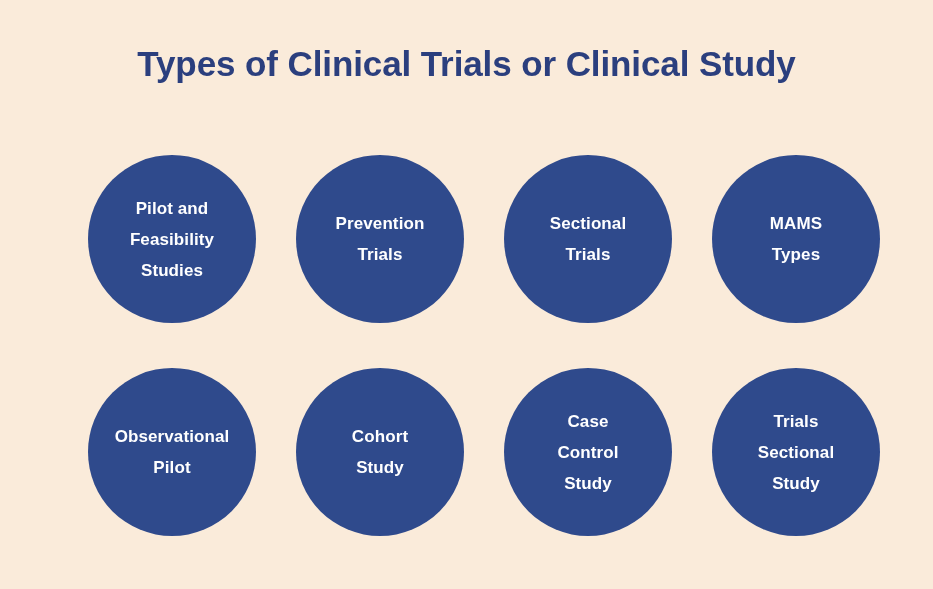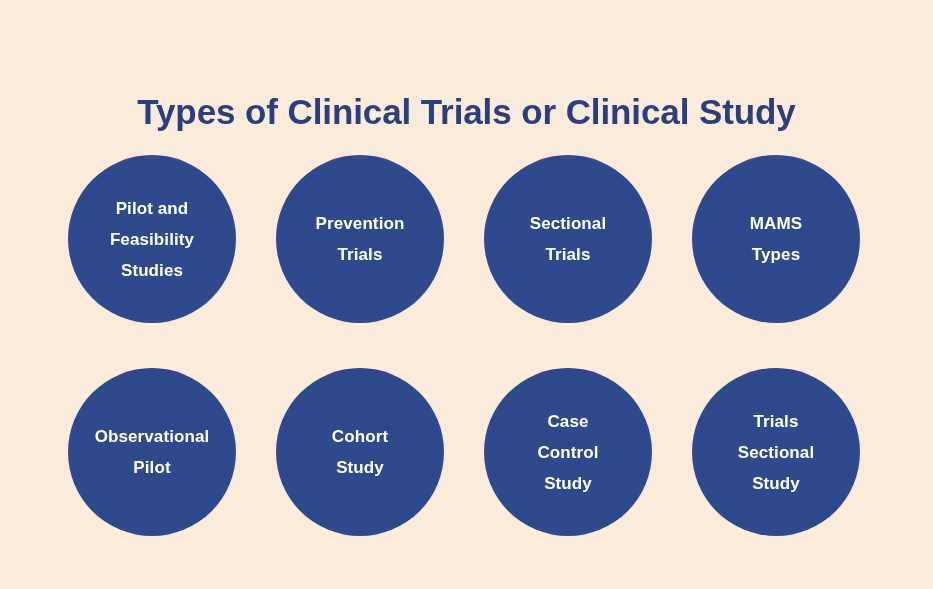--- a/index.html
+++ b/index.html
@@ -25,25 +25,24 @@
     top: 42px;
     width: 933px;
     text-align: center;
     font-family: "Liberation Sans", sans-serif;
     font-size: 35px;
     font-weight: bold;
     color: #2b3f7e;
     letter-spacing: -0.1px;
     line-height: 44px;
     white-space: nowrap;
-    margin-top: 48px;
   }
   .circle-grid {
     position: absolute;
-    left: 68px;
+    left: 88px;
     top: 155px;
     width: 792px;
     height: 381px;
     display: grid;
     grid-template-columns: repeat(4, 168px);
     grid-template-rows: repeat(2, 168px);
     column-gap: 40px;
     row-gap: 45px;
   }
   .circle {

